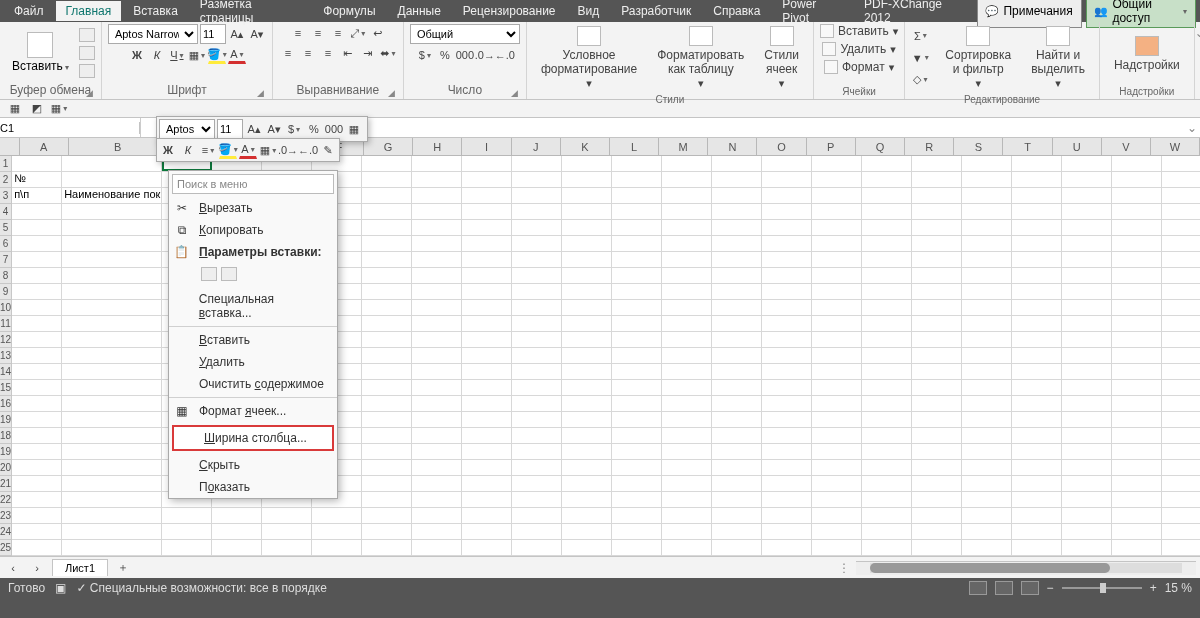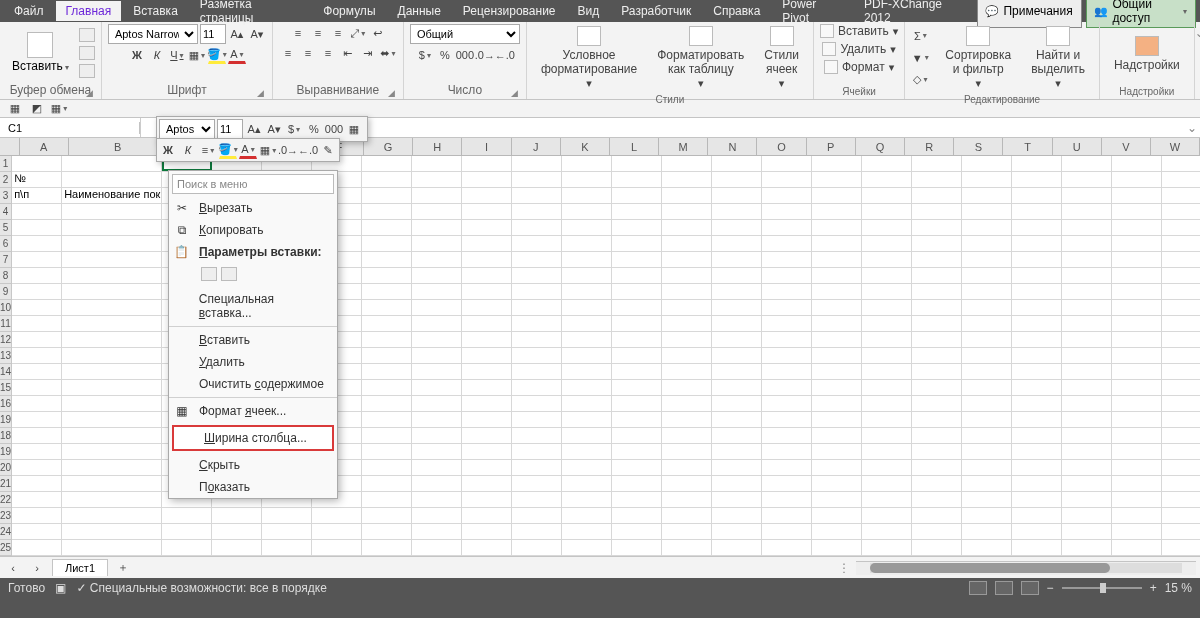--- a/index.html
+++ b/index.html
@@ -1,19 +1,19 @@
 <!DOCTYPE html>
 <html><head>
 <meta charset="utf-8">
 <style>
 *{box-sizing:border-box;margin:0;padding:0;font-family:"Segoe UI",Arial,sans-serif;font-size:12px;user-select:none}
 body{background:#555;overflow:hidden;width:1200px;height:618px}
 .tabbar{background:#555;display:flex;align-items:center;height:22px;padding:0 4px;gap:2px}
 .tab{padding:3px 10px;color:#eee;cursor:pointer;font-size:12px}
-.tab.active{background:#f3f3f3;color:#6d28d9}
+.tab.active{background:#f3f3f3;color:#0f766e}
 .rightbtns{margin-left:auto;display:flex;gap:4px}
 .rbtn{background:#eee;border:1px solid #888;padding:2px 8px;display:flex;align-items:center;gap:4px;font-size:11px}
 .rbtn.share{background:#c8e0c8;border-color:#5a9a5a}
 .ribbon{background:#f3f3f3;height:78px;display:flex;border-bottom:1px solid #c4c4c4}
 .group{border-right:1px solid #d4d4d4;display:flex;flex-direction:column;justify-content:space-between;padding:2px 6px 0}
 .group-body{flex:1;display:flex;align-items:center;gap:4px}
 .group-label{text-align:center;font-size:10px;color:#666;padding:2px 0;position:relative}
 .launcher{position:absolute;right:2px;bottom:1px;font-size:9px;color:#888}
 .paste{display:flex;flex-direction:column;align-items:center;padding:0 6px;gap:1px}
 .paste .ico{width:26px;height:26px;border:1px solid #bbb;background:#fff}
@@ -25,21 +25,21 @@
 input.fs{width:26px}
 .btn{width:18px;height:18px;border:1px solid transparent;display:inline-flex;align-items:center;justify-content:center;font-size:11px;color:#444}
 .col{display:flex;flex-direction:column;gap:2px}
 .row{display:flex;gap:2px;align-items:center}
 .bigbtn{display:flex;flex-direction:column;align-items:center;padding:2px 8px;font-size:11px;color:#444;text-align:center;line-height:1.2}
 .bigico{width:24px;height:20px;border:1px solid #bbb;margin-bottom:2px;background:#fff}
 .cellsline{display:flex;align-items:center;gap:4px;font-size:11px;color:#444}
 .cellsline .sc{width:14px;height:14px;border:1px solid #bbb;background:#f8f8f8}
 .qat{background:#f3f3f3;height:18px;display:flex;align-items:center;gap:4px;padding:0 6px;border-bottom:1px solid #c4c4c4}
 .namebar{background:#fff;height:20px;display:flex;align-items:center;border-bottom:1px solid #c4c4c4}
-.namebox{width:140px;border-right:1px solid #c4c4c4;padding:0 8px;font-size:11px}
+.namebox{width:140px;border-right:1px solid #c4c4c4;padding:0 0;font-size:11px}
 .colhdr{background:#e6e6e6;height:18px;display:flex;border-bottom:1px solid #b8b8b8}
 .rh{width:20px;border-right:1px solid #b8b8b8;background:#e6e6e6}
 .ch{width:50px;border-right:1px solid #b8b8b8;text-align:center;font-size:11px;color:#555;line-height:18px}
 .ch.sel{background:#0f7b3e;color:#fff}
 .grid{background:#fff;position:relative}
 .gridbody{display:flex}
 .rowhdrs{width:20px;border-right:1px solid #c8c8c8}
 .rowh{height:16px;border-bottom:1px solid #c8c8c8;text-align:center;font-size:10px;color:#555;line-height:16px;background:#e6e6e6}
 .cells{flex:1;position:relative}
 .gridrow{height:16px;border-bottom:1px solid #d8d8d8;display:flex}

